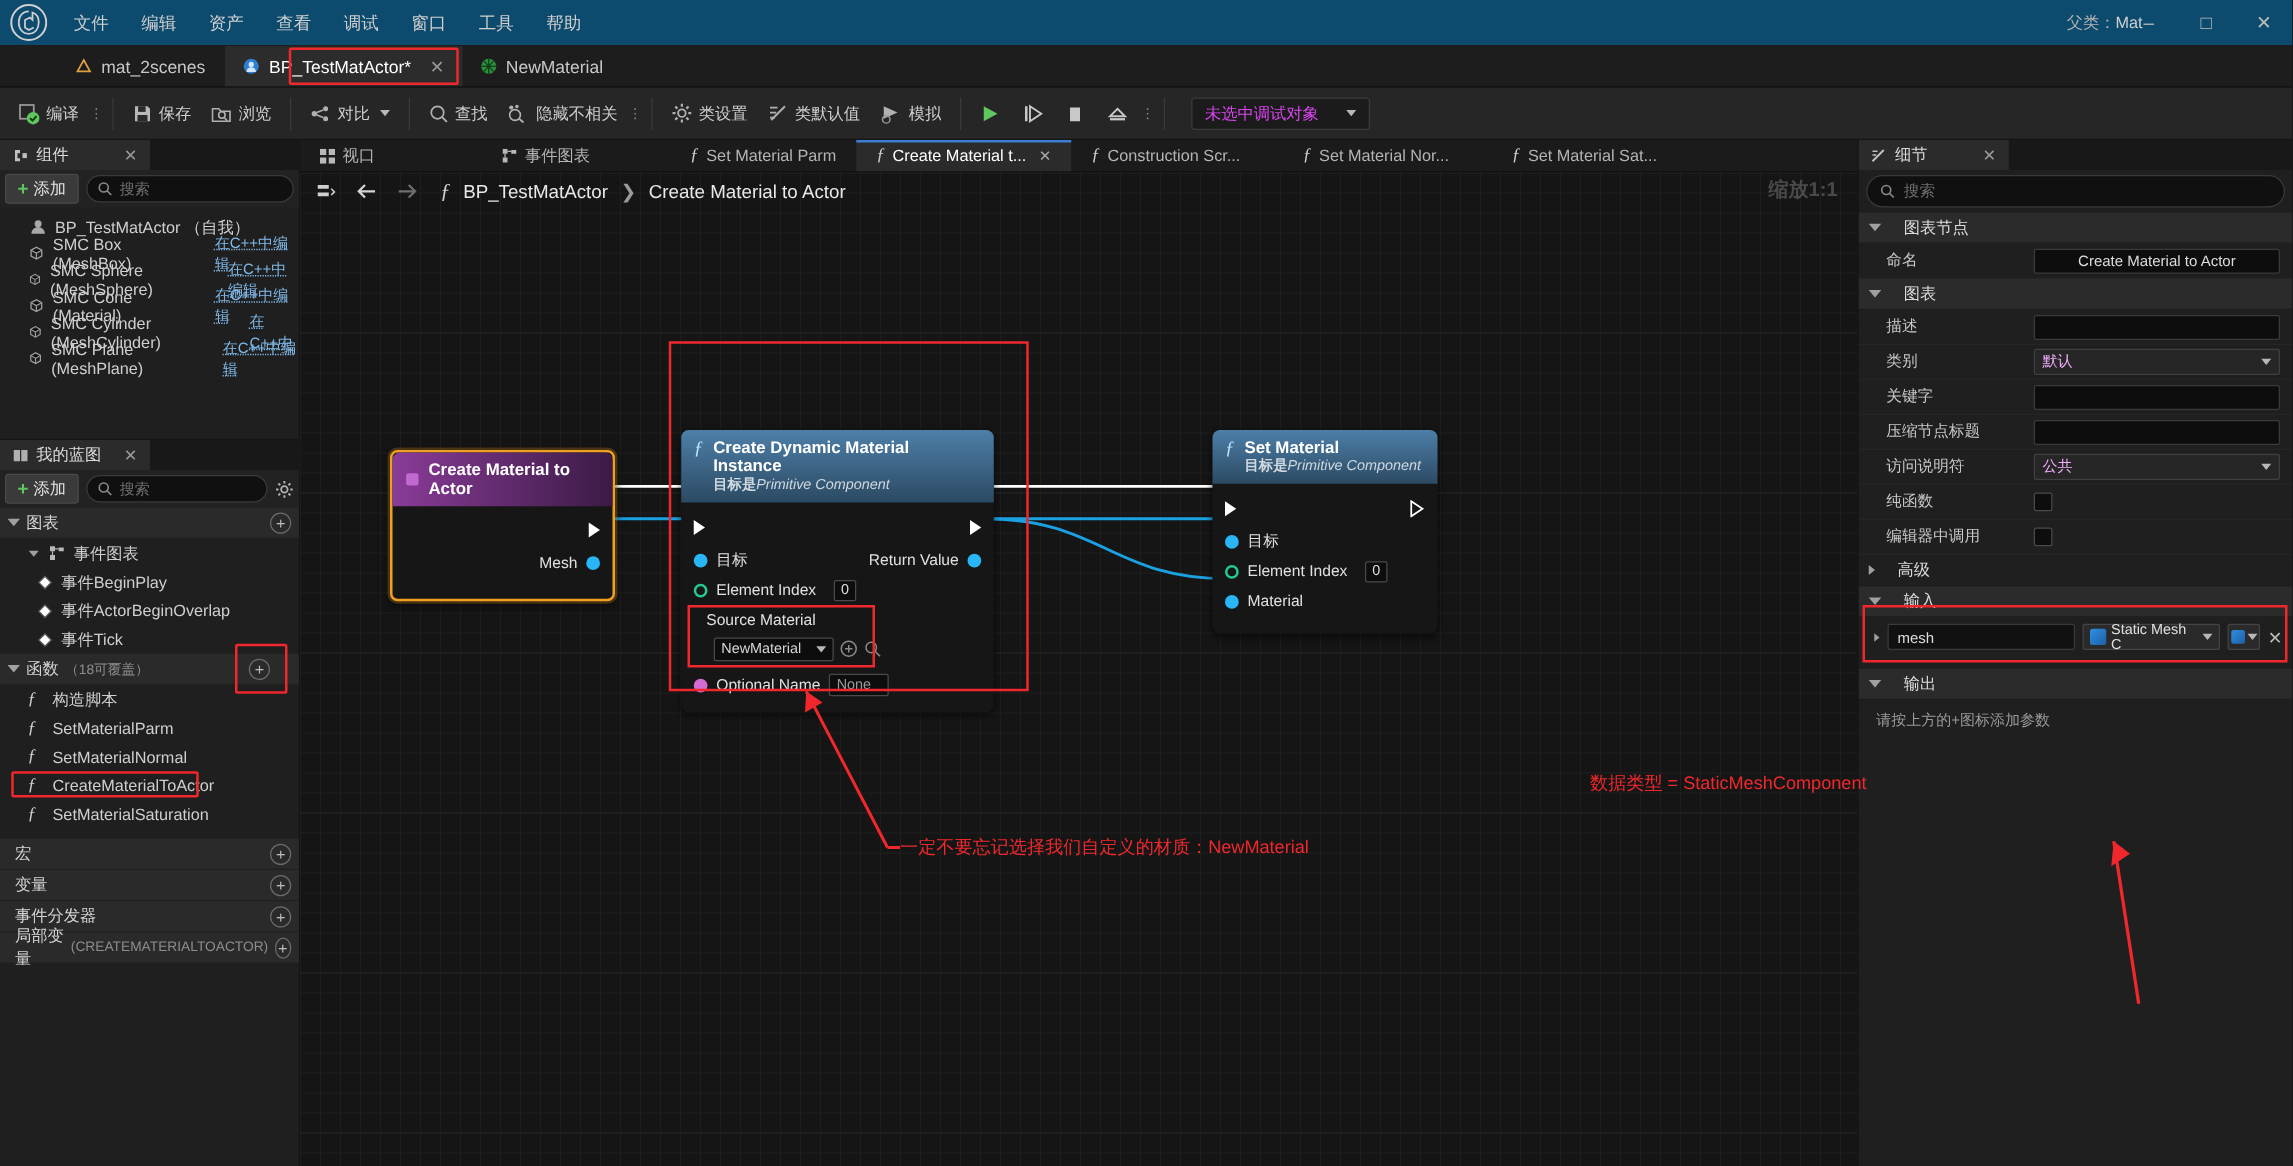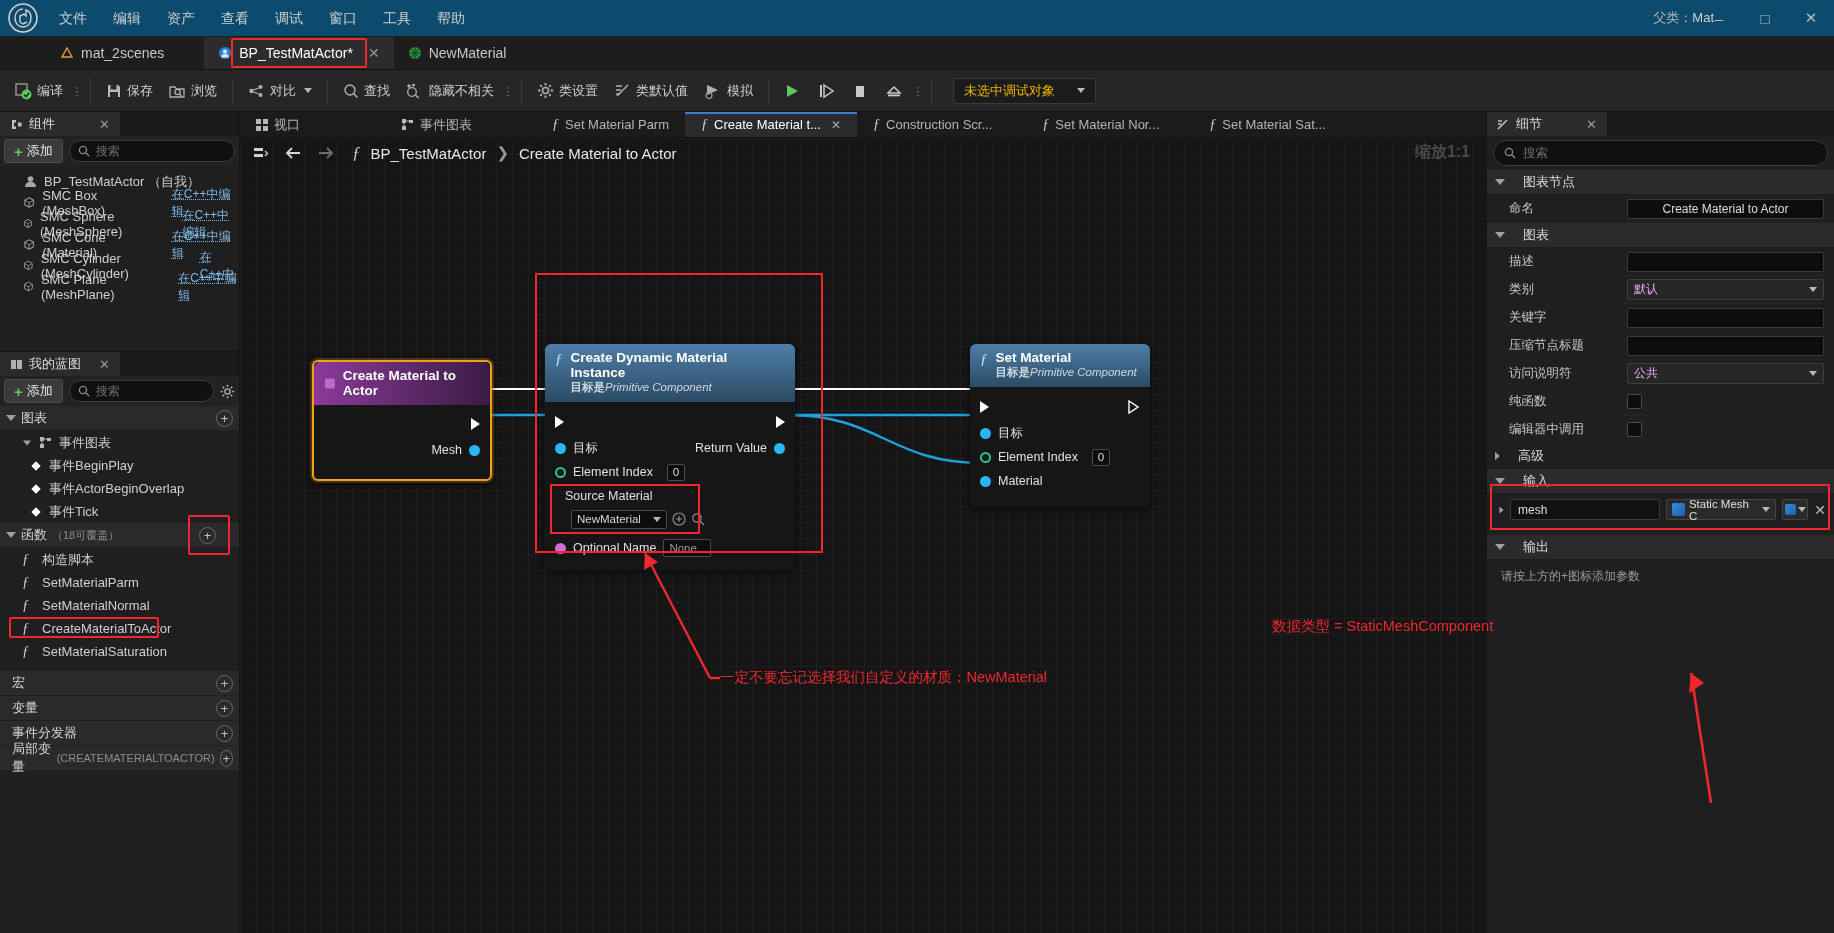--- a/index.html
+++ b/index.html
@@ -54,21 +54,21 @@
   .tb-btn {
     display:flex; align-items:center; gap:5px; height:34px; padding:0 8px;
     color:#cfcfcf; font-size:13px; white-space:nowrap;
   }
   .tb-sep { width:1px; height:26px; background:#3a3a3a; margin:0 7px; }
   .tb-dots { color:#888; font-size:15px; letter-spacing:0; width:12px; text-align:center; line-height:8px;}
   .tb-dots span{display:block; font-size:11px;}
   .play-grp { display:flex; align-items:center; gap:2px; }
   .dbg-select {
     height:26px; background:#1b1b1b; border:1px solid #3a3a3a; border-radius:3px;
-    display:flex; align-items:center; gap:22px; padding:0 10px; font-size:13px; color:#eab308;
+    display:flex; align-items:center; gap:22px; padding:0 10px; font-size:13px; color:#d946ef;
     margin-left:14px;
   }
 
   
   .main { display:flex; height:calc(933px - 36px - 34px - 42px); }
 
   
   .leftcol { width:240px; background:#1f1f1f; display:flex; flex-direction:column; border-right:1px solid #151515;}
   .panel-tabbar { height:24px; background:#181818; display:flex; align-items:stretch;}
   .panel-tab {
@@ -223,21 +223,21 @@
   </div>
 </div>
 
 <div class="assettabs">
   <div class="atab" style="margin-left:46px;">
     <svg class="icon-sq" viewBox="0 0 14 14">
         <path d="M7 2 L12 11 L2 11 Z" fill="none" stroke="#e0a040" stroke-width="1.4"></path>
       </svg>
     <span>mat_2scenes</span>
   </div>
-  <div class="atab active" style="margin-left:26px;">
+  <div class="atab active" style="margin-left:2px;">
     <svg class="icon-sq" viewBox="0 0 14 14">
         <circle cx="7" cy="7" r="6" fill="#2f7fd0"></circle>
         <circle cx="7" cy="5.5" r="2.1" fill="#cfe6ff"></circle>
         <path d="M3.2 11.5 a3.8 3.8 0 0 1 7.6 0z" fill="#cfe6ff"></path>
       </svg>
     <span>BP_TestMatActor*</span>
     <span class="tclose">✕</span>
   </div>
   <div class="atab">
     <svg class="icon-sq" viewBox="0 0 14 14">

